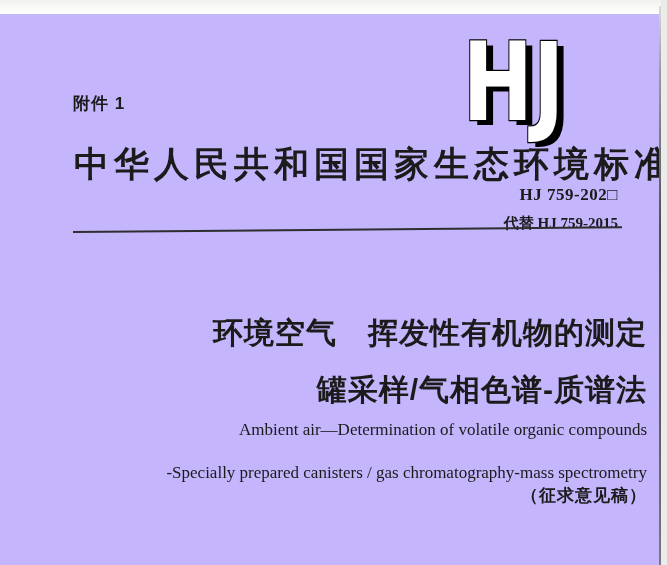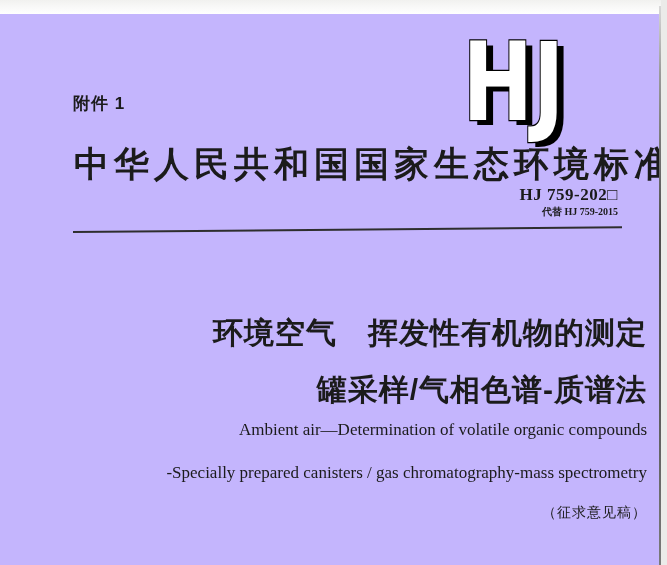--- a/index.html
+++ b/index.html
@@ -33,49 +33,48 @@
     font-weight:bold; font-size:108px;
   }
   .heading {
     position:absolute; left:74px; top:141px; margin:0;
     font-size:35px; font-weight:bold; letter-spacing:5px;
     white-space:nowrap;
     font-family:"Liberation Serif","DejaVu Serif",serif;
   }
   .docnum {
     position:absolute; right:49px; top:185px;
-    display:flex; flex-direction:column; align-items:flex-end; gap:0;
+    display:flex; flex-direction:column; align-items:flex-end; gap:9px;
     font-family:"Liberation Serif","DejaVu Serif",serif;
     margin-left:31px;
   }
   .docnum .num { font-size:17px; font-weight:700; letter-spacing:0.5px; }
-  .docnum .replaces { font-size:10px; font-weight:600; }
+  .docnum .replaces { font-size:15px; font-weight:600; }
   .rule {
     position:absolute; left:73px; top:231px; width:549px; height:2px;
     background:#2e2e2e; transform:rotate(-0.5deg); transform-origin:left center;
   }
   .main {
     position:absolute; left:33px; top:318px; width:614px;
     text-align:right;
   }
   .cn-title {
     font-family:"Liberation Sans","DejaVu Sans",sans-serif;
     font-size:30px; font-weight:bold; letter-spacing:1px; line-height:1;
   }
   .cn-title.line2 { margin-top:27px; }
   .en-title {
     font-size:17px; font-weight:500; line-height:1.3;
     font-family:"Liberation Serif","DejaVu Serif",serif;
   }
   .en-title.line1 { margin-top:14px; }
   .en-title.line2 { margin-top:21px; }
   .draft {
-    margin-top:20px;
     font-family:"Liberation Sans","DejaVu Sans",sans-serif;
-    font-size:14px; font-weight:normal; letter-spacing:1px;
+    font-size:17px; font-weight:bold; letter-spacing:1px;
   }
 </style>
 </head>
 <body>
 
 <div class="page">
 
   <div class="scan-top"></div>
 
   <div class="attachment">附件 1</div>

